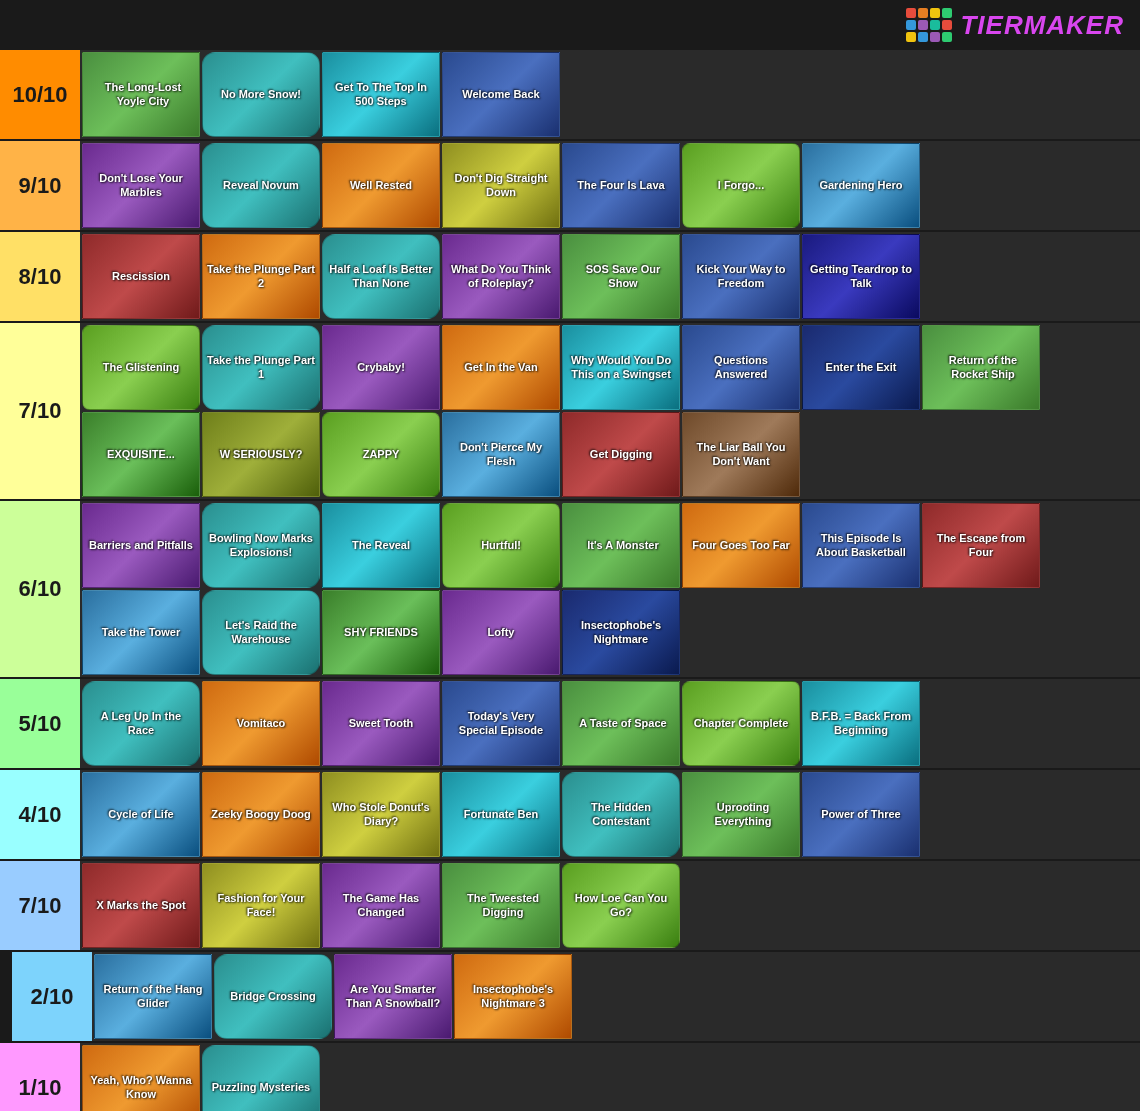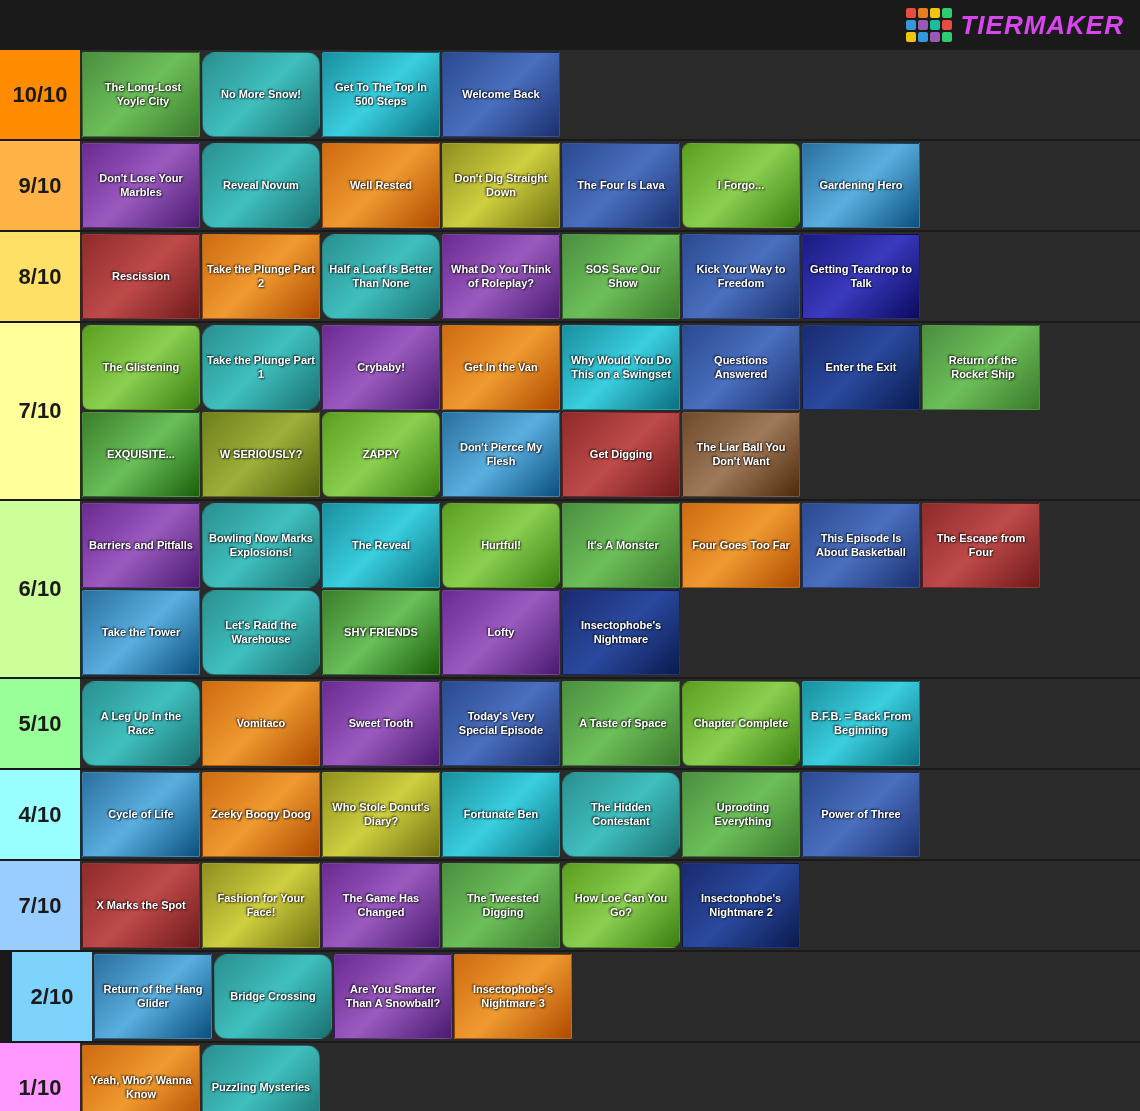--- a/index.html
+++ b/index.html
@@ -363,23 +363,20 @@
         </div>
         <div class="tier-item bg-purple">
           <span class="item-label">The Game Has Changed</span>
         </div>
         <div class="tier-item bg-green">
           <span class="item-label">The Tweested Digging</span>
         </div>
         <div class="tier-item bg-lime">
           <span class="item-label">How Loe Can You Go?</span>
         </div>
-        <div class="tier-item bg-darkblue">
-          <span class="item-label">Insectophobe's Nightmare 2</span>
-        </div>
       </div>
     </div>
     <div class="tier-row">
       <div class="tier-label row-2">2/10</div>
       <div class="tier-items">
         <div class="tier-item bg-sky">
           <span class="item-label">Return of the Hang Glider</span>
         </div>
         <div class="tier-item bg-teal">
           <span class="item-label">Bridge Crossing</span>

